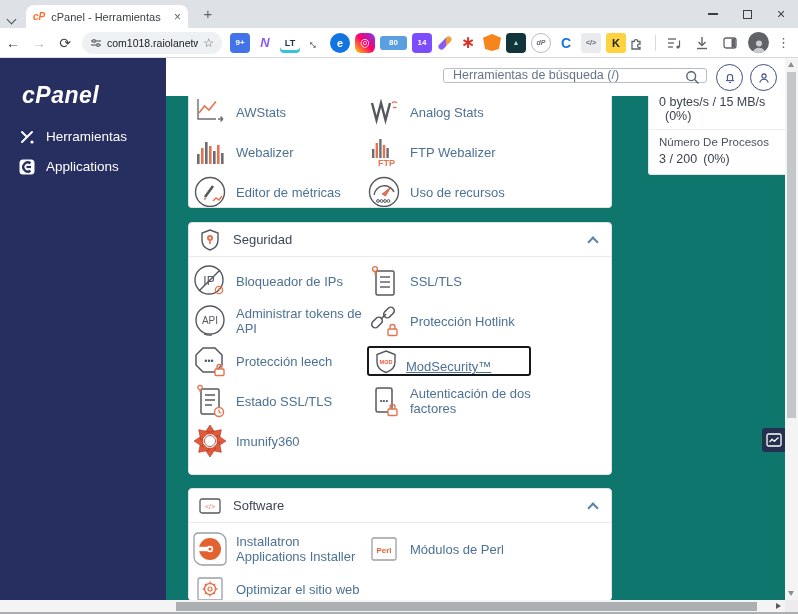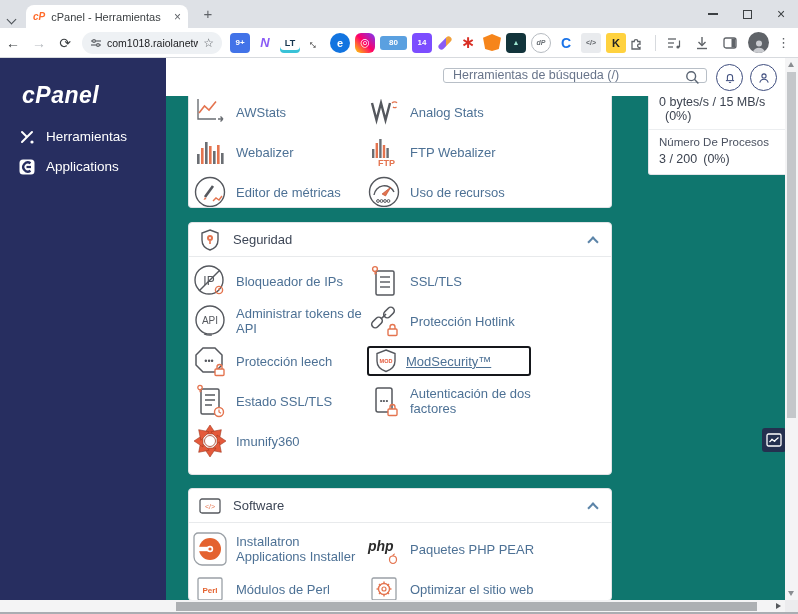--- a/index.html
+++ b/index.html
@@ -80,21 +80,21 @@
   .card1{top:30px;height:120px;border-top:none}
   .card2{top:164px;height:253px}
   .card3{top:430px;height:113px}
   .card-head{height:34px;display:flex;align-items:center;gap:12px;padding:0 14px 0 10px;border-bottom:1px solid #e8eaec}
   .sec-title{font-size:13px;color:#3d4656;flex:1}
   .chev-up{width:8px;height:8px;border-left:2px solid #5b84a8;border-top:2px solid #5b84a8;transform:rotate(45deg);margin-top:4px}
   .items{display:grid;grid-template-columns:174px 250px;padding:4px 0 0 4px}
   .item{display:flex;align-items:center;gap:9px;height:40px;cursor:pointer}
   .ic{width:34px;height:34px;flex:0 0 34px;display:flex;align-items:center;justify-content:center}
   .lbl{font-size:13px;color:#4d7195;line-height:15px;max-width:150px}
-  .ring{display:flex;align-items:center;gap:8px;border:2px solid #15171b;border-radius:3px;height:30px;padding:0 5px;width:164px;cursor:pointer}
+  .ring{display:flex;align-items:flex-end;gap:8px;border:2px solid #15171b;border-radius:3px;height:30px;padding:0 5px;width:164px;cursor:pointer}
   .ring .ic{width:24px;height:24px;flex:0 0 24px}
   .u{text-decoration:underline}
   .phpwrap{position:relative;width:34px;height:34px;flex:0 0 34px}
   .phptext{position:absolute;left:1px;top:6px;font-size:14px;font-weight:bold;font-style:italic;color:#2b2b2b}
 
   .chartbtn{position:absolute;left:762px;top:370px;width:24px;height:24px;background:#24304f;border-radius:3px;display:flex;align-items:center;justify-content:center;z-index:9}
 
   
   .vscroll{position:absolute;right:0;top:0;bottom:14px;width:13px;background:#f4f4f5;z-index:10}
   .vthumb{position:absolute;left:2px;top:14px;width:9px;height:346px;background:#c4c7ca}
@@ -518,30 +518,20 @@
                 <path d="M5 1h20c4 0 8 4 8 8v20c0 2-2 4-4 4H9c-4 0-8-4-8-8V5c0-2 2-4 4-4z" fill="#fff" stroke="#9aa0a6" stroke-width="1.3"></path>
                 <circle cx="17" cy="17" r="11" fill="#e4622f"></circle>
                 <rect x="5" y="14.8" width="11" height="4.4" fill="#fff"></rect>
                 <circle cx="17" cy="17" r="3.2" fill="#fff"></circle>
                 <circle cx="17" cy="17" r="1.6" fill="#e4622f"></circle>
               </svg>
           </span>
           <span class="lbl">Installatron Applications Installer</span>
         </div>
         <div class="item">
-          <span class="phpwrap">
-            <span class="phptext">php</span>
-            <svg width="12" height="12" viewBox="0 0 12 12" style="position:absolute;right:2px;bottom:1px">
-                <path d="M6 3c-2 0-3.5 1.6-3.5 3.6S4 10.5 6 10.5 9.5 8.6 9.5 6.6 8 3 6 3z" fill="none" stroke="#e4744f" stroke-width="1.2"></path>
-                <path d="M6 3C6 2 7 1 8 1" fill="none" stroke="#e4744f" stroke-width="1.2"></path>
-              </svg>
-          </span>
-          <span class="lbl">Paquetes PHP PEAR</span>
-        </div>
-        <div class="item">
           <span class="ic">
             <svg width="30" height="28" viewBox="0 0 30 28">
                 <rect x="3" y="3" width="24" height="22" rx="1.5" fill="#fff" stroke="#9aa0a6" stroke-width="1.3"></rect>
                 <text x="15" y="17.5" font-size="8" font-weight="bold" fill="#e4622f" text-anchor="middle">Perl</text>
               </svg>
           </span>
           <span class="lbl">Módulos de Perl</span>
         </div>
         <div class="item">
           <span class="ic">

